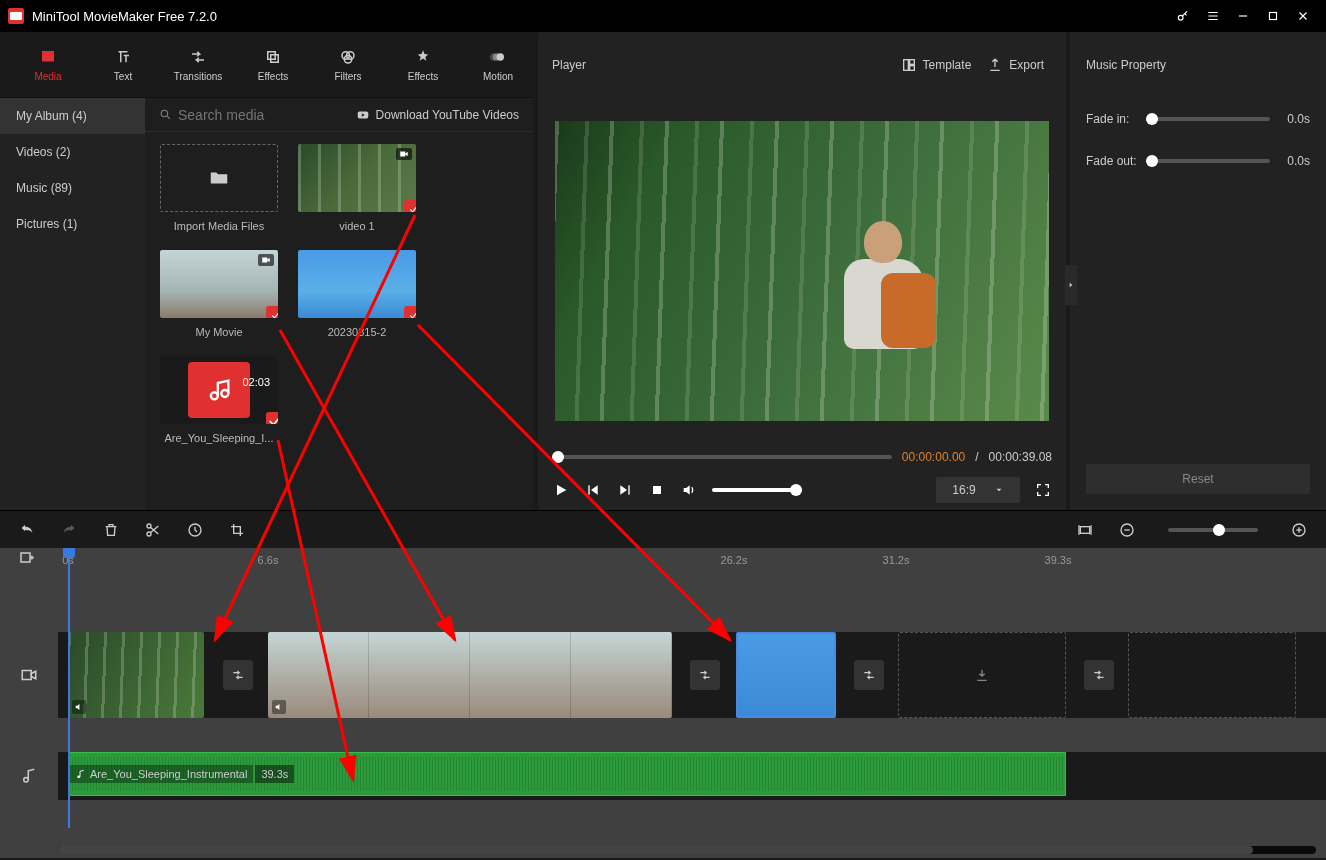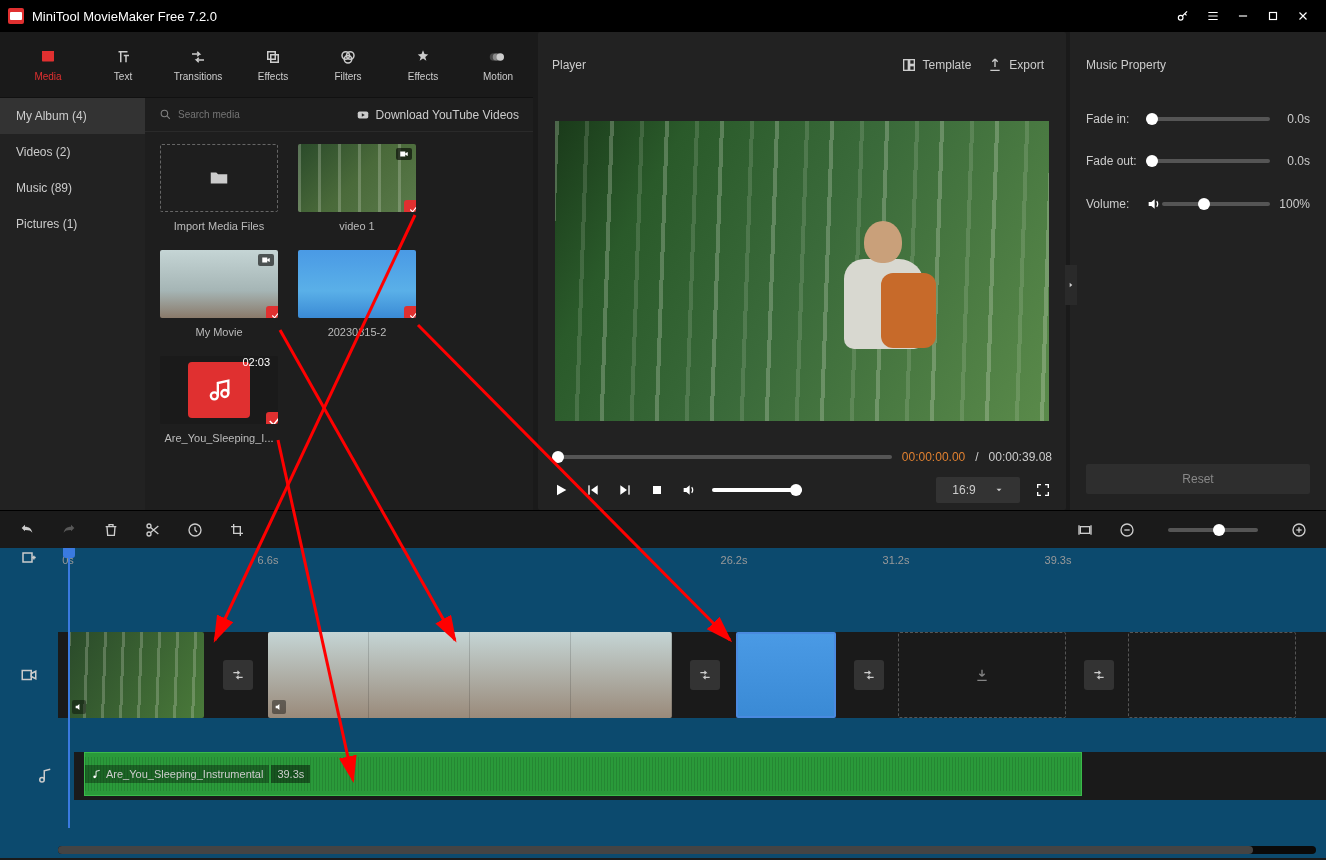--- a/index.html
+++ b/index.html
@@ -28,34 +28,34 @@
 
 
 .media-row { display: flex; flex: 1; min-height: 0;}
 .media-sidebar { width: 145px; background: #222; }
 .media-sidebar-item { padding: 11px 16px; font-size: 12px; cursor: pointer; }
 .media-sidebar-item.active { background: #333; }
 .media-content { flex: 1; background: #1e1e1e; display:flex; flex-direction:column;}
 .media-topbar { height: 34px; display: flex; align-items: center; padding: 0 14px; border-bottom: 1px solid #2a2a2a; gap:8px;}
 .search-wrap { display:flex; align-items:center; gap:6px; flex:none;}
 .search-wrap svg{ width:13px; height:13px; opacity:.7;}
-.search-input { background: transparent; border: none; color: #aaa; font-size: 10px; width: 120px; outline: none; }
+.search-input { background: transparent; border: none; color: #aaa; font-size: 14px; width: 120px; outline: none; }
 .media-topbar-spacer { flex: 1; }
 .yt-link { display: flex; align-items: center; gap: 6px; font-size: 12px; cursor: pointer; }
 .yt-link svg{width:14px;height:14px;}
 .media-grid { padding: 12px 14px; display: flex; flex-wrap: wrap; gap: 18px 18px; align-content: flex-start; overflow:hidden;}
 .media-item { width: 120px; display: flex; flex-direction: column; align-items: center; gap: 8px; position: relative;}
 .thumb { width: 118px; height: 68px; border-radius: 2px; position: relative; overflow: hidden; }
 .thumb.import-box { border: 1px dashed #666; display: flex; align-items: center; justify-content: center; }
 .thumb.import-box svg { width: 22px; height: 22px; fill: #ccc; }
 .thumb .badge-vid { position: absolute; top: 4px; right: 4px; width: 16px; height: 12px; background: rgba(0,0,0,.6); border-radius:2px; display:flex; align-items:center; justify-content:center;}
 .thumb .badge-vid svg{width:10px;height:10px; fill:#fff;}
 .thumb .check { position: absolute; bottom: -6px; right: -6px; width: 18px; height: 18px; background: #e03030; border-radius: 3px; display:flex;align-items:center;justify-content:center;}
 .thumb .check svg{width:11px;height:11px;stroke:#fff;stroke-width:2.5;fill:none;}
-.thumb .duration { position: absolute; top: 0; right: 8px; font-size: 11px; color:#fff;}
+.thumb .duration { position: absolute; top: 20px; right: 8px; font-size: 11px; color:#fff;}
 .thumb.forest { background: linear-gradient(135deg,#2a4a2a 0%,#4a6a3a 50%,#5a7a4a 100%);}
 .thumb.forest::before{content:"";position:absolute;inset:0;background:repeating-linear-gradient(90deg,rgba(200,210,190,.3) 0 3px,transparent 3px 20px);}
 .thumb.balloons { background: linear-gradient(180deg,#c5d5d5 0%,#a5b5b5 60%,#8a7a6a 100%);}
 .thumb.palm { background: linear-gradient(180deg,#4a9ae5 0%,#5ab0e8 60%,#3a8ad5 100%);}
 .thumb.music { background:#1a1a1a; display:flex; align-items:center; justify-content:center;}
 .thumb.music .music-icon{ width:62px; height:56px; background:#e03030; border-radius:4px; display:flex; align-items:center; justify-content:center;}
 .thumb.music svg{width:28px;height:28px;stroke:#fff;fill:none;stroke-width:2;}
 .media-label { font-size: 11px; color: #bbb; text-align:center; max-width:118px; overflow:hidden; white-space:nowrap;}
 
 
@@ -103,30 +103,30 @@
 
 .tl-toolbar { height:38px; background:#1a1a1a; border-top:1px solid #000; display:flex; align-items:center; padding:0 18px; gap:24px;}
 .tl-tbtn{ width:18px; height:18px; cursor:pointer; display:flex; align-items:center; justify-content:center;}
 .tl-tbtn.disabled{opacity:.35;}
 .tl-tbtn svg{width:16px;height:16px;}
 .tl-toolbar-spacer{flex:1;}
 .zoom-slider{ width:90px; height:4px; background:#555; border-radius:2px; position:relative; margin:0 8px;}
 .zoom-slider .knob{position:absolute; left:45px; top:-4px; width:12px; height:12px; background:#fff; border-radius:50%;}
 
 
-.timeline { height: 310px; background:#0c4a6e; position:relative; overflow:hidden;text-align:center;}
+.timeline { height: 310px; background:#404040; position:relative; overflow:hidden;}
 .ruler { height:30px; position:relative; margin-left:58px;}
 .ruler-mark { position:absolute; top:6px; font-size:11px; color:#999; transform:translateX(-50%);}
 .playhead { position:absolute; left:68px; top:0; width:2px; height:280px; background:#3a7ae0; z-index:5;}
 .playhead::before{content:""; position:absolute; top:-2px; left:-5px; width:12px; height:12px; background:#3a7ae0; border-radius:3px;}
 .add-track{ position:absolute; left:18px; top:2px; width:22px; height:22px; cursor:pointer;}
 .add-track svg{width:18px;height:18px;}
 
 .track-row { height:94px; display:flex; align-items:center; position:relative;}
-.track-row.audio-row{height:88px;padding-left:16px;}
+.track-row.audio-row{height:88px;}
 .track-icon { width:58px; display:flex; align-items:center; justify-content:center;}
 .track-icon svg{width:18px;height:18px;}
 .track-lane { flex:1; height:86px; position:relative; background:#1a1a1a;}
 .track-row.audio-row .track-lane{height:48px;}
 
 .clip { position:absolute; top:0; height:86px; border-radius:2px; overflow:hidden;}
 .clip.forest{ left:10px; width:136px; background:linear-gradient(120deg,#2a4a2a,#4a7a3a);}
 .clip.forest::before{content:"";position:absolute;inset:0;background:repeating-linear-gradient(92deg,rgba(220,225,210,.25) 0 3px,transparent 3px 18px);}
 .clip.balloons{ left:210px; width:404px; background:linear-gradient(180deg,#c5d5d5,#9a8a7a); background-size:101px 100%;}
 .clip.balloons::before{content:"";position:absolute;inset:0;background:repeating-linear-gradient(90deg,transparent 0 100px,rgba(0,0,0,0.15) 100px 101px);}
@@ -452,31 +452,20 @@
         </div>
       <div class="prop-val">0.0s</div>
     </div>
     <div class="prop-row">
       <div class="prop-label">Fade out:</div>
       <div class="prop-slider">
           <div class="knob"></div>
         </div>
       <div class="prop-val">0.0s</div>
     </div>
-    <div class="prop-row">
-      <div class="prop-label">Volume:</div>
-      <svg class="vol-icon" viewBox="0 0 24 24" fill="#fff">
-          <path d="M4 9h4l5-4v14l-5-4H4z"></path>
-          <path d="M16 8c2 2 2 6 0 8" fill="none" stroke="#fff" stroke-width="2"></path>
-        </svg>
-      <div class="prop-slider vol">
-          <div class="knob"></div>
-        </div>
-      <div class="prop-val">100%</div>
-    </div>
     <div class="right-spacer"></div>
     <div class="reset-btn">Reset</div>
   </div>
 </div>
 
 <div class="expand-tab">
     <svg viewBox="0 0 24 24" fill="#ccc">
       <path d="M8 5l8 7-8 7z"></path>
     </svg>
   </div>

